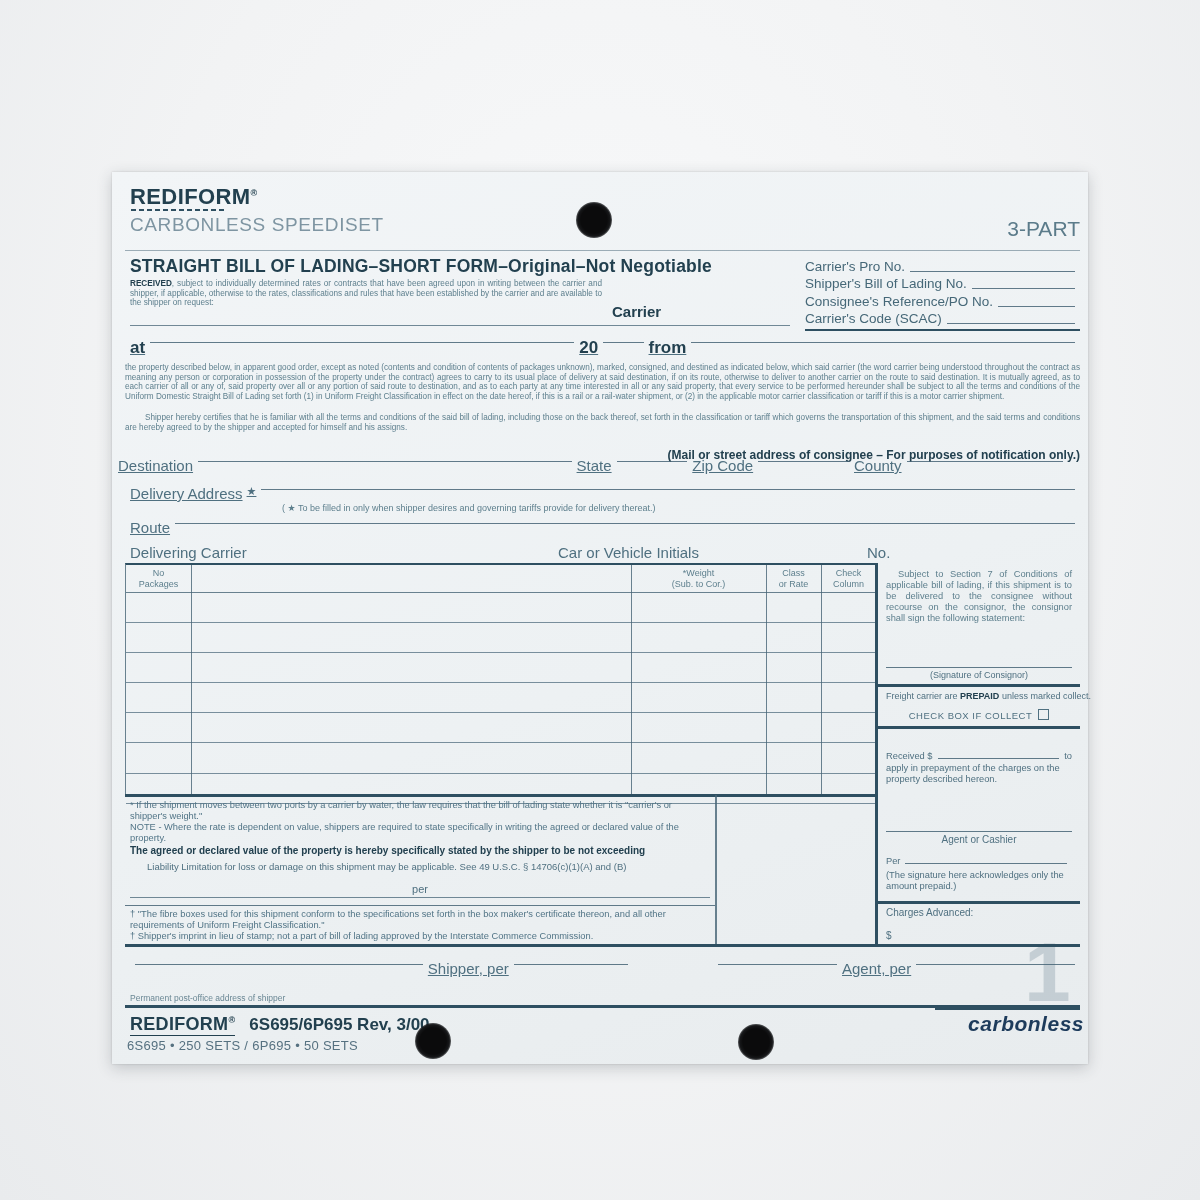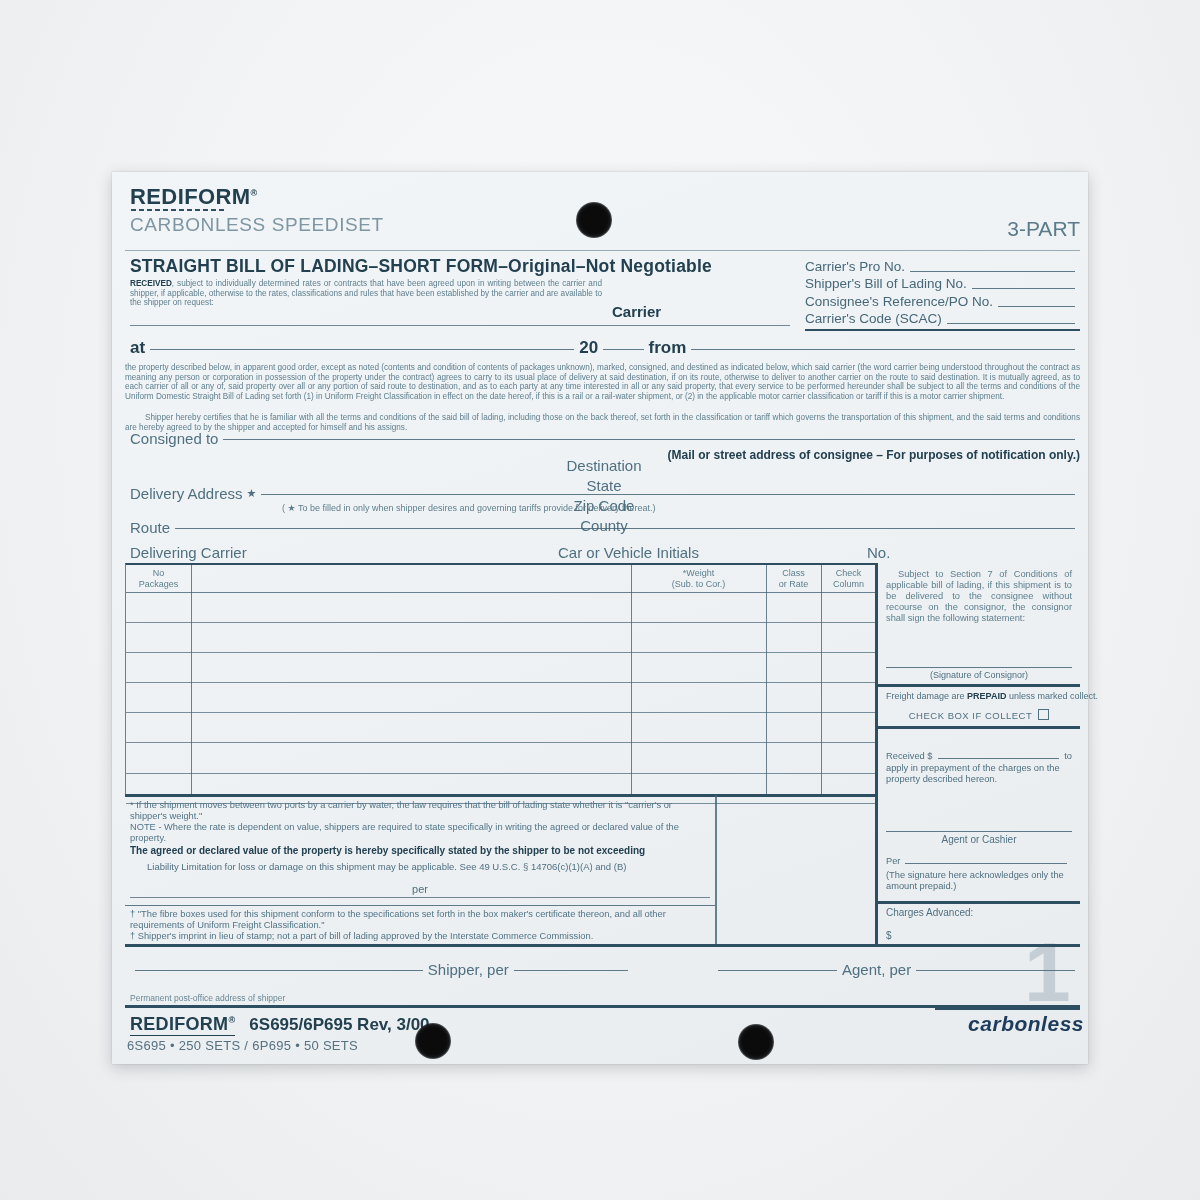--- a/index.html
+++ b/index.html
@@ -8,21 +8,21 @@
     font-family:"Liberation Sans", sans-serif;}
   .form{position:absolute;left:112px;top:172px;width:976px;height:892px;
     background:linear-gradient(160deg,#f2f5f7 0%,#edf1f3 55%,#e8ecee 100%);
     box-shadow:0 4px 14px rgba(40,50,60,0.22), 0 0 2px rgba(0,0,0,0.15);
     color:#4f7080;}
   .abs{position:absolute;}
   .dark{color:#22404f;}
   .b{font-weight:bold;}
   .hl{position:absolute;height:1.2px;background:rgba(70,100,118,0.75);}
   .hl2{position:absolute;height:2.5px;background:#2e4f61;}
-  .frow{position:absolute;display:flex;align-items:center;}
+  .frow{position:absolute;display:flex;align-items:flex-start;text-decoration:underline;}
   .frow .lbl{white-space:nowrap;}
   .lnf{flex:1;border-bottom:1.2px solid rgba(70,100,118,0.85);height:4px;margin:0 5px 2px 5px;}
   .lab15{font-size:15px;color:#4f7080;}
   .tiny{font-size:8.2px;line-height:9.6px;color:#5d7f8d;text-align:justify;}
   .note{font-size:9.3px;line-height:10.8px;color:#517486;}
   
   .brand{left:18px;top:12px;font-size:22px;font-weight:bold;letter-spacing:0.4px;color:#22404f;}
   .reg{font-size:9px;vertical-align:super;}
   .brand-rule{left:19px;top:37px;width:96px;height:2px;
     background:repeating-linear-gradient(90deg,#2e4f61 0 5px,transparent 5px 8px);}
@@ -105,27 +105,23 @@
       <span class="lnf" style="flex:4.2;"></span>
       <span class="lbl b dark">20</span>
       <span class="lnf" style="flex:0.4;"></span>
       <span class="lbl b dark">from</span>
       <span class="lnf" style="flex:3.8;"></span>
     </div>
 
     <div class="abs tiny" style="left:13px;top:191px;width:955px;">the property described below, in apparent good order, except as noted (contents and condition of contents of packages unknown), marked, consigned, and destined as indicated below, which said carrier (the word carrier being understood throughout the contract as meaning any person or corporation in possession of the property under the contract) agrees to carry to its usual place of delivery at said destination, if on its route, otherwise to deliver to another carrier on the route to said destination. It is mutually agreed, as to each carrier of all or any of, said property over all or any portion of said route to destination, and as to each party at any time interested in all or any said property, that every service to be performed hereunder shall be subject to all the terms and conditions of the Uniform Domestic Straight Bill of Lading set forth (1) in Uniform Freight Classification in effect on the date hereof, if this is a rail or a rail-water shipment, or (2) in the applicable motor carrier classification or tariff if this is a motor carrier shipment.</div>
     <div class="abs tiny" style="left:13px;top:241px;width:955px;text-indent:20px;">Shipper hereby certifies that he is familiar with all the terms and conditions of the said bill of lading, including those on the back thereof, set forth in the classification or tariff which governs the transportation of this shipment, and the said terms and conditions are hereby agreed to by the shipper and accepted for himself and his assigns.</div>
 
-    <div class="frow lab15" style="left:18px;top:258px;width:950px;height:16px;">
-      <span class="lbl">Consigned to</span>
-      <span class="lnf"></span>
-    </div>
     <div class="abs b dark" style="right:8px;top:276px;font-size:12px;">(Mail or street address of consignee – For purposes of notification only.)</div>
 
-    <div class="frow lab15" style="left:17px;top:285px;width:950px;height:16px;flex-direction:column;">
+    <div class="frow lab15" style="left:6px;top:285px;width:950px;height:16px;">
       <span class="lbl">Destination</span>
       <span class="lnf" style="flex:3.7;"></span>
       <span class="lbl">State</span>
       <span class="lnf" style="flex:0.7;"></span>
       <span class="lbl">Zip Code</span>
       <span class="lnf" style="flex:0.9;"></span>
       <span class="lbl">County</span>
       <span class="lnf" style="flex:1.55;"></span>
     </div>
 
@@ -168,21 +164,21 @@
         <div class="trow"></div>
         <div class="trow"></div>
       </div>
     </div>
 
     <div class="panel">
       <div class="in p-note" style="top:6px;">Subject to Section 7 of Conditions of applicable bill of lading, if this shipment is to be delivered to the consignee without recourse on the consignor, the consignor shall sign the following statement:</div>
       <div class="phl" style="top:104px;"></div>
       <div class="in" style="top:107px;text-align:center;font-size:9px;">(Signature of Consignor)</div>
       <div class="phl2" style="top:121px;"></div>
-      <div class="in" style="top:128px;text-align:center;font-size:9px;white-space:nowrap;"><span>Freight damage are </span><b class="dark">PREPAID</b><span> unless marked collect.</span></div>
+      <div class="in" style="top:128px;text-align:center;font-size:9px;white-space:nowrap;"><span>Freight carrier are </span><b class="dark">PREPAID</b><span> unless marked collect.</span></div>
       <div class="in" style="top:146px;text-align:center;font-size:9.5px;letter-spacing:0.5px;"><span>CHECK BOX IF COLLECT</span><span class="ckbox"></span></div>
       <div class="phl2" style="top:163px;"></div>
       <div class="in" style="top:188px;font-size:9.3px;">
         <div style="display:flex;align-items:flex-end;">
             <span>Received $</span>
             <span class="lnf"></span>
             <span>to</span>
           </div>
         <div style="margin-top:2px;line-height:10.8px;">apply in prepayment of the charges on the property described hereon.</div>
       </div>

